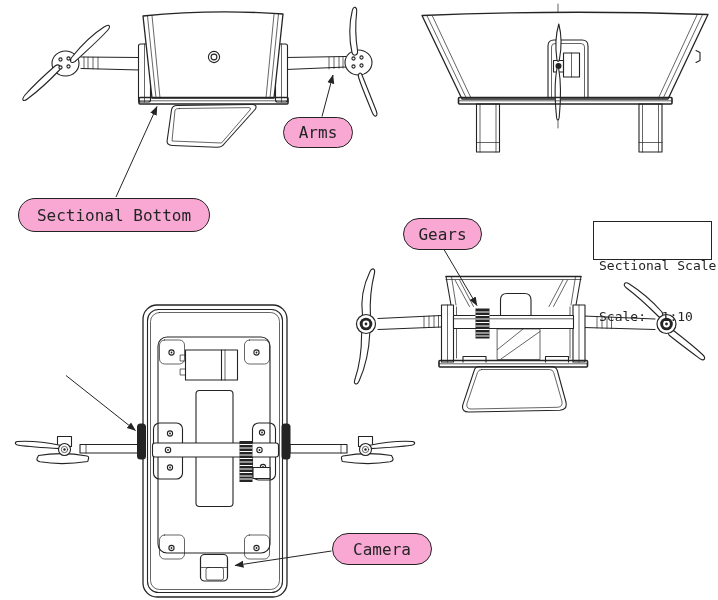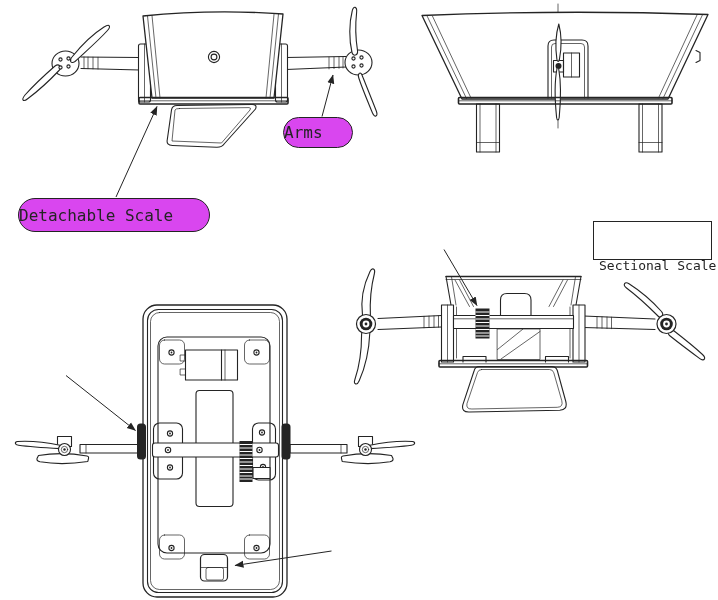--- a/index.html
+++ b/index.html
@@ -9,21 +9,21 @@
   
   .ln{fill:none;stroke:var(--ink,#242424);stroke-width:1.1;stroke-linecap:round;stroke-linejoin:round;}
   .th{stroke-width:0.7;}
   .hv{stroke-width:1.6;}
   .wh{fill:#ffffff;stroke:var(--ink,#242424);stroke-width:1.1;stroke-linejoin:round;}
   .dk{fill:var(--ink,#242424);stroke:none;}
   .stripe{fill:none;stroke:#ffffff;stroke-width:1.2;}
   .leader{fill:none;stroke:var(--ink,#242424);stroke-width:1;}
   
   .pill{position:absolute;box-sizing:border-box;border:1.4px solid var(--ink,#242424);
-        border-radius:17px;background:#d946ef;display:flex;align-items:center;justify-content:flex-start;
+        border-radius:17px;background:#f9a8d4;display:flex;align-items:center;justify-content:center;
         font-size:16px;color:var(--ink,#242424);letter-spacing:0;}
   
   .tblock{position:absolute;box-sizing:border-box;border:1.7px solid var(--ink,#242424);
           background:#fff;font-size:13px;line-height:17px;color:var(--ink,#242424);
           padding:1px 0 0 5px;white-space:pre;}
 </style>
 </head>
 <body>
 
 <div class="stage">
@@ -272,20 +272,27 @@
     <path class="leader" d="M444,249.5 L477,305.5" marker-end="url(#arrow)"></path>
     <path class="leader" d="M66,375.5 L135.5,430.5" marker-end="url(#arrow)"></path>
     <path class="leader" d="M331.5,551 L235,565.5" marker-end="url(#arrow)"></path>
   </g>
 </svg>
 
   <div class="pill" style="left:283px;top:117px;width:70px;height:31px;">
     <span>Arms</span>
   </div>
   <div class="pill" style="left:18px;top:198px;width:192px;height:34px;">
-    <span>Detachable Scale</span>
+    <span>Sectional Bottom</span>
+  </div>
+  <div class="pill" style="left:403px;top:218px;width:79px;height:32px;">
+    <span>Gears</span>
+  </div>
+  <div class="pill" style="left:332px;top:533px;width:100px;height:32px;">
+    <span>Camera</span>
   </div>
 
   <div class="tblock" style="left:593px;top:221px;width:119px;height:39px;">
     <div>Sectional Scale</div>
+    <div>Scale:  1:10</div>
   </div>
 
 </div>
 
 </body></html>

